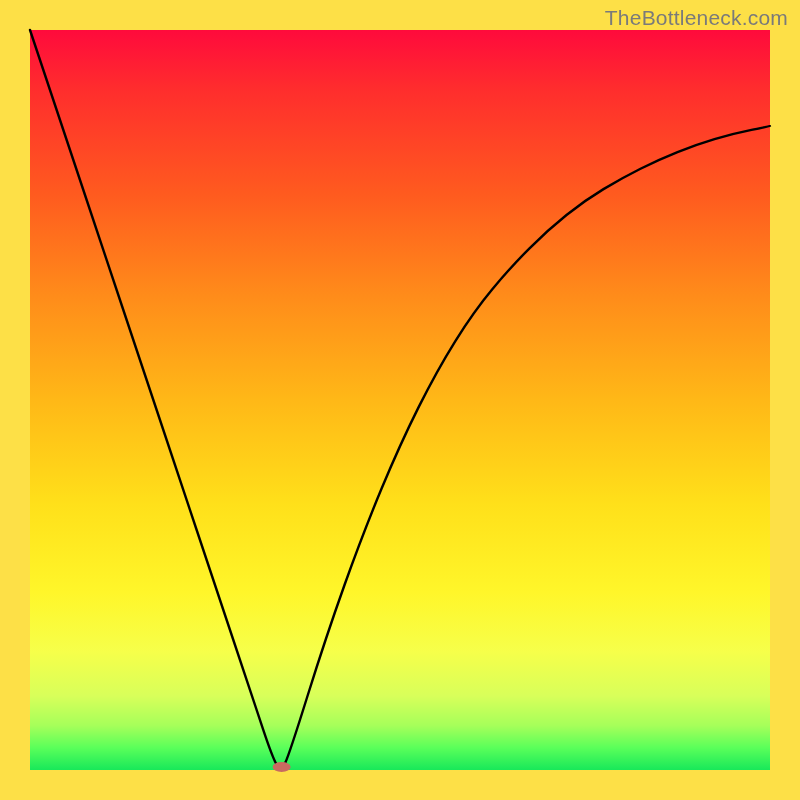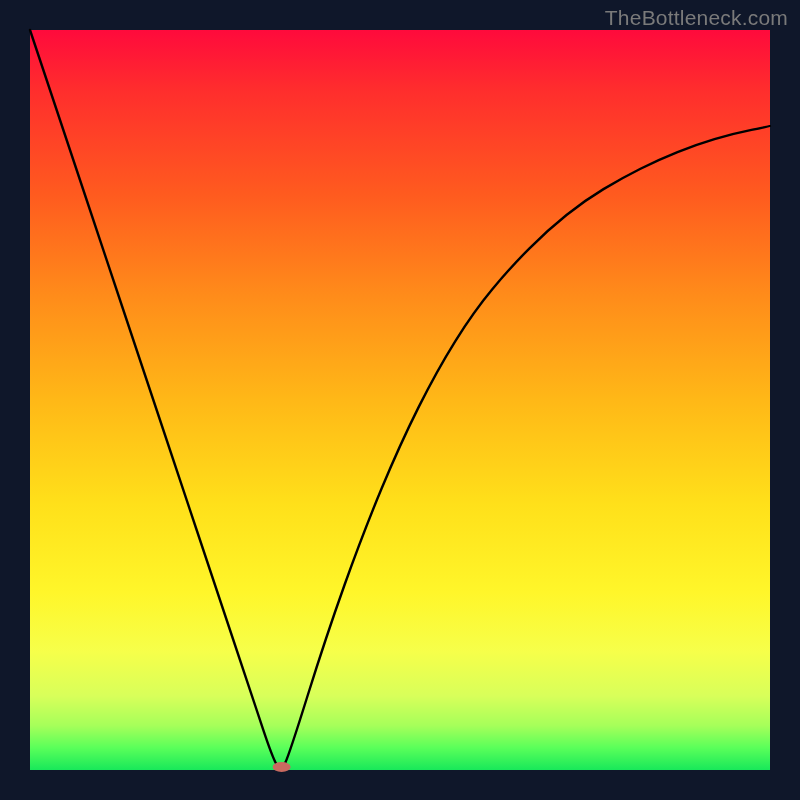--- a/index.html
+++ b/index.html
@@ -10,21 +10,21 @@
     background: #000;
     overflow: hidden;
     font-family: Arial, Helvetica, sans-serif;
   }
   .frame {
     position: absolute;
     left: 0;
     top: 0;
     width: 800px;
     height: 800px;
-    background: #0f172a;
+    background: #fde047;
   }
   .plot {
     position: absolute;
     left: 30px;
     top: 30px;
     width: 740px;
     height: 740px;
     
     background: linear-gradient(to bottom,
       #ff0a3c 0%,

